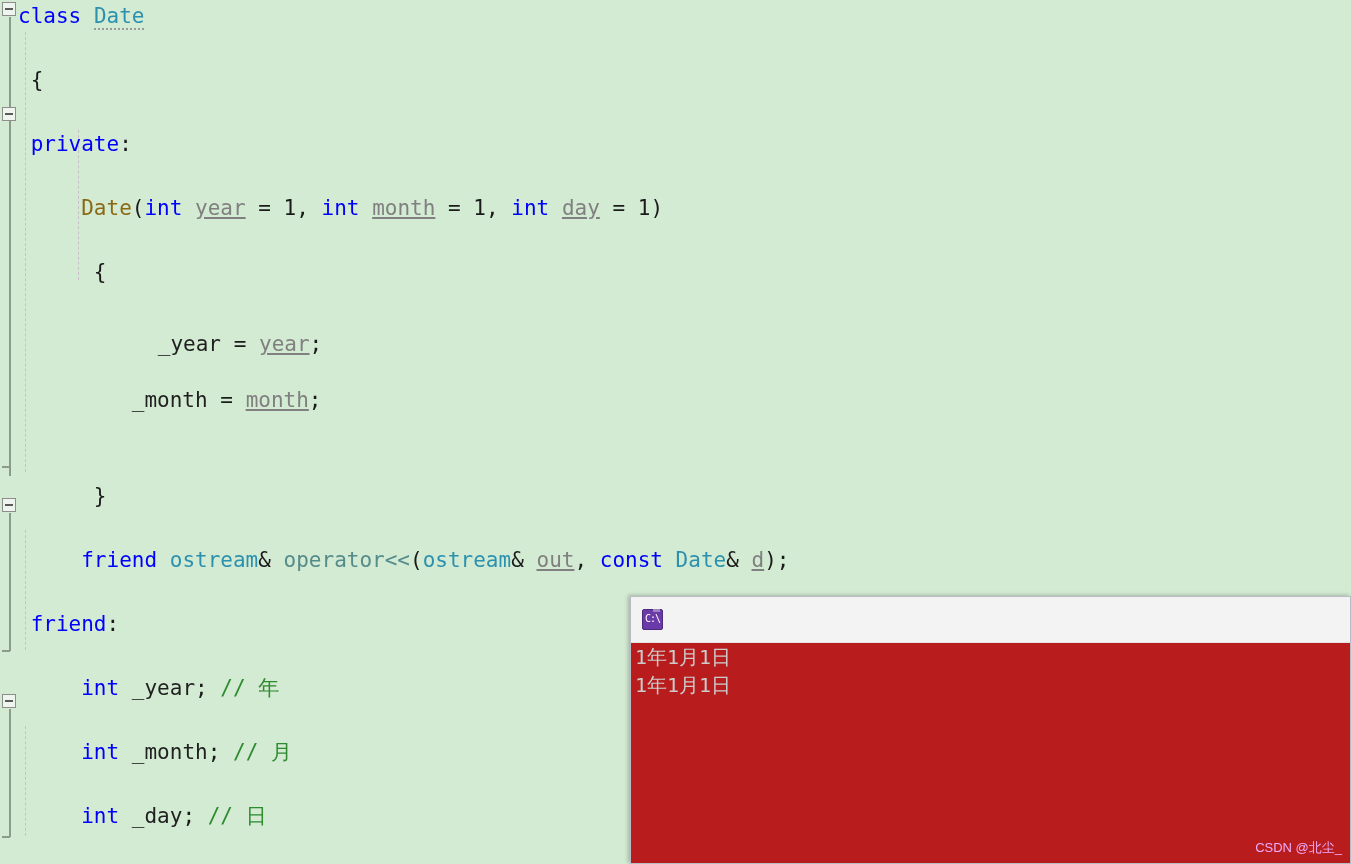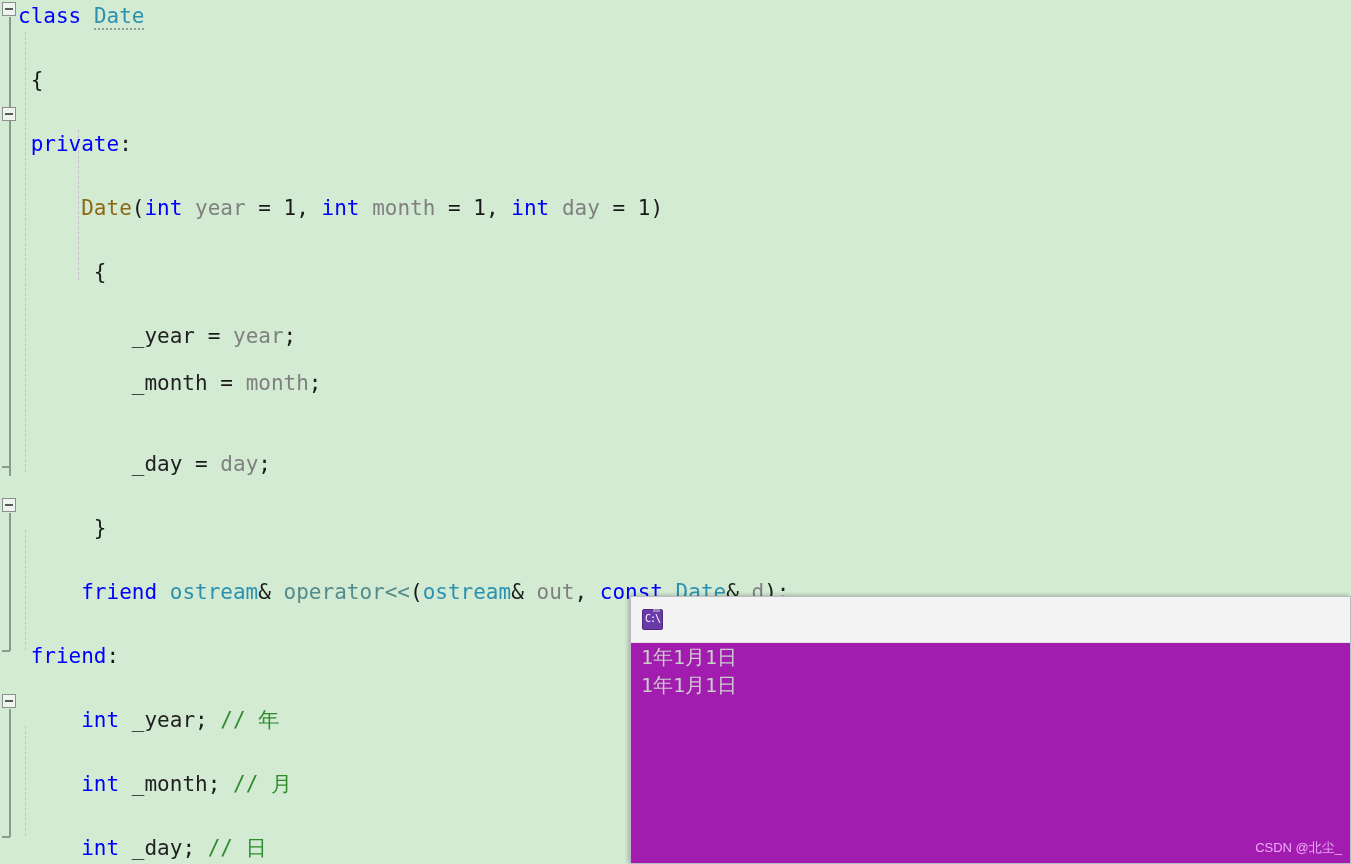--- a/index.html
+++ b/index.html
@@ -31,21 +31,21 @@
   .ln .txt{position:absolute;left:18px;top:0;}
 
   
   .guide{position:absolute;width:0;border-left:1px dashed #c9bfcc;}
 
   
   .kw   {color:#0000ff;}
   .typ  {color:#2b91af;}
   .fn   {color:#8b6914;}
   .id   {color:#1f1f1f;}
-  .var  {color:#808080;}
+  .var  {color:#808080;text-decoration:underline;}
   .num  {color:#1a1a1a;}
   .cmt  {color:#2e8b2e;}
   .op   {color:#548b8b;}
   .pun  {color:#1a1a1a;}
   .sq{
     border-bottom:2px dotted #9a9a9a;
   }
 
   
   .console{
@@ -68,21 +68,21 @@
   }
   .cmd-icon::before{
     content:"";position:absolute;top:-1px;right:2px;width:7px;height:3px;background:#9d86bd;
   }
   .console-title-text{
     margin-left:10px;font-family:"Liberation Sans","DejaVu Sans",sans-serif;
     font-size:19px;color:#1b1b1b;white-space:nowrap;
   }
   .console-body{
     position:absolute;left:0;right:0;top:46px;bottom:0;
-    background:#a21caf;overflow:hidden;padding-left:10px;box-sizing:border-box;
+    background:#b91c1c;overflow:hidden;padding-left:4px;box-sizing:border-box;
   }
   .cline{
     height:28px;line-height:28px;white-space:pre;color:#cccccc;
     font-family:"DejaVu Sans Mono","Liberation Mono",monospace;font-size:20px;
   }
   .cline.blank{height:26px;}
 
   .watermark{
     position:absolute;right:8px;bottom:6px;color:#f0abfc;font-size:13px;
     font-family:"Liberation Sans","DejaVu Sans",sans-serif;white-space:nowrap;
@@ -115,23 +115,22 @@
     <div class="guide" style="left:25px;top:530px;height:120px;"></div>
     <div class="guide" style="left:25px;top:726px;height:110px;"></div>
 
     <div class="code">
 
       <div class="ln" style="top:0px;"><span class="txt"><span class="kw">class</span> <span class="typ sq">Date</span></span></div>
       <div class="ln" style="top:32px;"><span class="txt"> <span class="pun">{</span></span></div>
       <div class="ln" style="top:64px;"><span class="txt"> <span class="kw">private</span><span class="pun">:</span></span></div>
       <div class="ln" style="top:96px;"><span class="txt">     <span class="fn">Date</span><span class="pun">(</span><span class="kw">int</span> <span class="var">year</span> <span class="pun">=</span> <span class="num">1</span><span class="pun">,</span> <span class="kw">int</span> <span class="var">month</span> <span class="pun">=</span> <span class="num">1</span><span class="pun">,</span> <span class="kw">int</span> <span class="var">day</span> <span class="pun">=</span> <span class="num">1</span><span class="pun">)</span></span></div>
       <div class="ln" style="top:128px;"><span class="txt">      <span class="pun">{</span></span></div>
-      <div class="ln" style="top:160px;"><span class="txt">         <span class="id">_year</span> <span class="pun">=</span> <span class="var">year</span><span class="pun">;</span></span></div>
-      <div class="ln" style="top:175px;padding-left:23px;"><span class="txt">         <span class="id">_month</span> <span class="pun">=</span> <span class="var">month</span><span class="pun">;</span></span></div>
-      <div class="ln" style="top:224px;"><span class="txt">         <span class="id">_day</span> <span class="pun">=</span> <span class="var">day</span><span class="pun">;</span></span></div>
+      <div class="ln" style="top:168px;margin-left:26px;"><span class="txt">         <span class="id">_year</span> <span class="pun">=</span> <span class="var">year</span><span class="pun">;</span></span></div>
+      <div class="ln" style="top:192px;padding-left:23px;"><span class="txt">         <span class="id">_month</span> <span class="pun">=</span> <span class="var">month</span><span class="pun">;</span></span></div>
       <div class="ln" style="top:256px;"><span class="txt">      <span class="pun">}</span></span></div>
       <div class="ln" style="top:288px;"><span class="txt">     <span class="kw">friend</span> <span class="typ">ostream</span><span class="pun">&amp;</span> <span class="op">operator&lt;&lt;</span><span class="pun">(</span><span class="typ">ostream</span><span class="pun">&amp;</span> <span class="var">out</span><span class="pun">,</span> <span class="kw">const</span> <span class="typ">Date</span><span class="pun">&amp;</span> <span class="var">d</span><span class="pun">);</span></span></div>
       <div class="ln" style="top:320px;"><span class="txt"> <span class="kw">friend</span><span class="pun">:</span></span></div>
       <div class="ln" style="top:352px;"><span class="txt">     <span class="kw">int</span> <span class="id">_year</span><span class="pun">;</span> <span class="cmt">// 年</span></span></div>
       <div class="ln" style="top:384px;"><span class="txt">     <span class="kw">int</span> <span class="id">_month</span><span class="pun">;</span> <span class="cmt">// 月</span></span></div>
       <div class="ln" style="top:416px;"><span class="txt">     <span class="kw">int</span> <span class="id">_day</span><span class="pun">;</span> <span class="cmt">// 日</span></span></div>
 
     </div>
   </div>
 

